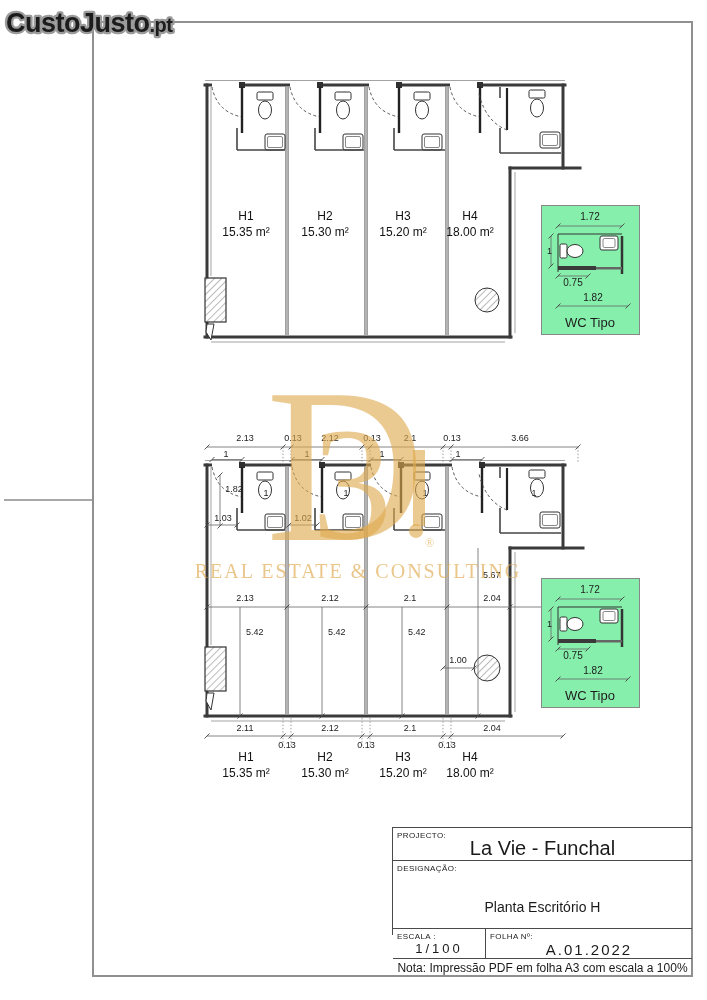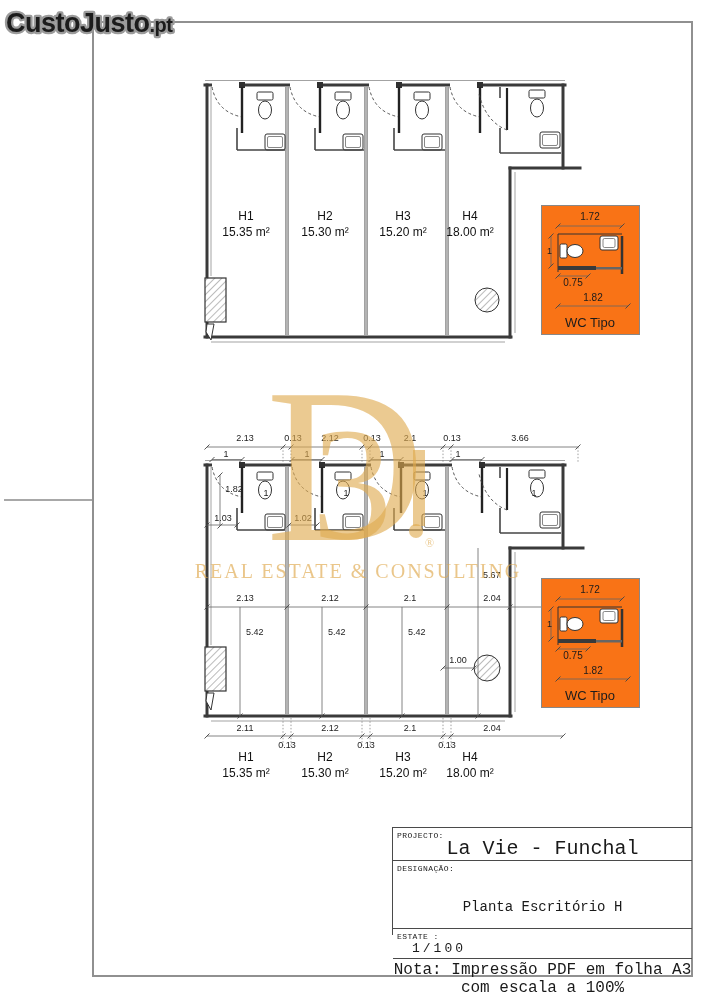--- a/index.html
+++ b/index.html
@@ -10,26 +10,26 @@
   .fold{left:4px;top:499px;width:88px;height:2px;background:#a8a8a8}
   svg{overflow:visible}
   svg text{font-family:"Liberation Sans",sans-serif;fill:#1c1c1c}
   .wall{stroke:#3a3a3a;stroke-width:3;fill:none;stroke-linecap:square}
   .thin{stroke:#999;stroke-width:.9;fill:none}
   .iwall{stroke:#444;stroke-width:1.6;fill:none}
   .dimln{stroke:#666;stroke-width:.8;fill:none}
   .dotln{stroke:#777;stroke-width:.7;fill:none;stroke-dasharray:1.5,1.8}
   .dimtx{font-size:9px;fill:#222}
   .roomtx{font-size:12px;fill:#111}
-  .wc-box{width:97px;height:128px;background:#f97316;border:1px solid #888;z-index:3}
+  .wc-box{width:97px;height:128px;background:#86efac;border:1px solid #888;z-index:3}
   .wm{position:absolute;z-index:5;pointer-events:none;line-height:1;
       font-family:"Liberation Serif",serif;color:rgba(223,169,77,.62)}
   .logo-svg{left:2px;top:2px;z-index:6}
   .tb{left:392px;top:827px;width:300px;height:108px;z-index:4;
-      font-family:Liberation Mono, monospace;color:#1a1a1a;
+      font-family:Liberation Sans, sans-serif;color:#1a1a1a;
       border-top:1.5px solid #4a4a4a;border-left:1.5px solid #4a4a4a;box-sizing:border-box}
   .tb-row{position:relative;border-bottom:1.2px solid #4a4a4a;box-sizing:border-box}
   .tb-lab{position:absolute;left:4px;top:3px;font-size:8px;letter-spacing:.4px}
   .tb-val{text-align:center}
   .tb-r3{display:flex}
   .tb-cell{position:relative;box-sizing:border-box;height:100%}
   .tb-cell+.tb-cell{border-left:1.2px solid #4a4a4a}
 </style>
 </head>
 <body>
@@ -426,22 +426,26 @@
     <div class="tb-row" style="height:33px">
       <span class="tb-lab">PROJECTO:</span>
       <div class="tb-val" style="font-size:20px;padding-top:9px">La Vie - Funchal</div>
     </div>
     <div class="tb-row" style="height:68px">
       <span class="tb-lab">DESIGNAÇÃO:</span>
       <div class="tb-val" style="font-size:14px;padding-top:38px">Planta Escritório H</div>
     </div>
     <div class="tb-row tb-r3" style="height:30px">
       <div class="tb-cell" style="width:92px">
-        <span class="tb-lab">ESTATE :</span>
+        <span class="tb-lab">ESCALA :</span>
         <div class="tb-val" style="font-size:13px;letter-spacing:3px;padding-top:12px">1/100</div>
+      </div>
+      <div class="tb-cell" style="flex:1">
+        <span class="tb-lab">FOLHA Nº:</span>
+        <div class="tb-val" style="font-size:15px;letter-spacing:2px;padding-top:12px">A.01.2022</div>
       </div>
     </div>
     <div class="tb-row" style="height:17px;border-bottom:none">
-      <div class="tb-val" style="font-size:16px;padding-top:2px">Nota: Impressão PDF em folha A3 com escala a 100%</div>
+      <div class="tb-val" style="font-size:12px;padding-top:2px">Nota: Impressão PDF em folha A3 com escala a 100%</div>
     </div>
   </div>
 
 </div>
 
 </body></html>

